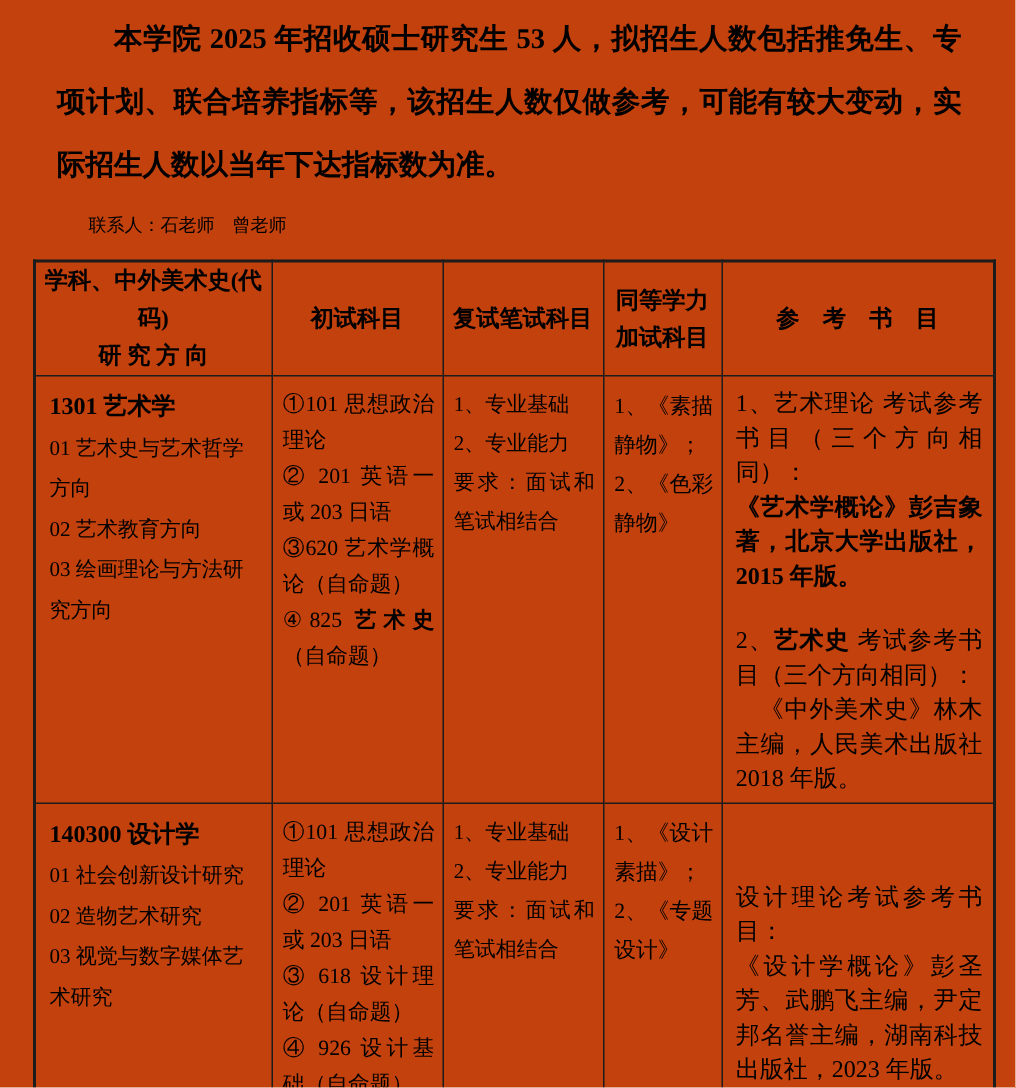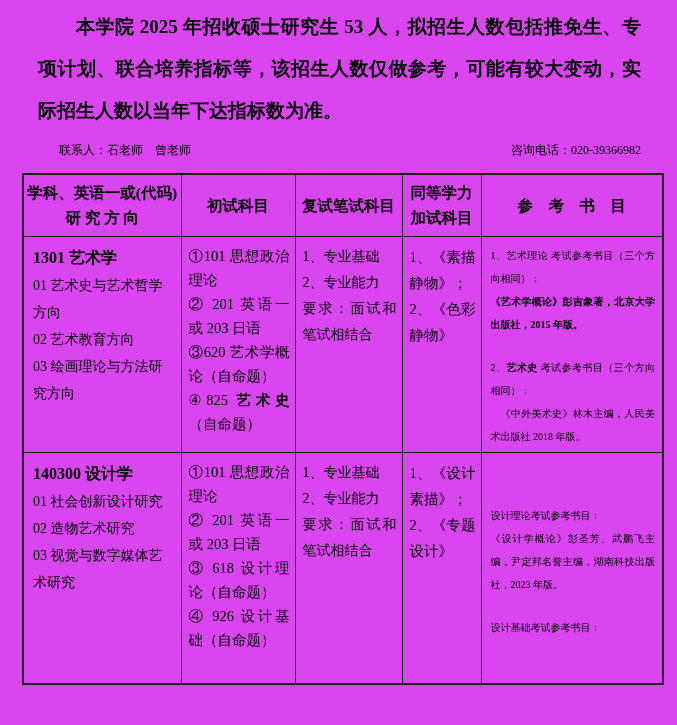--- a/index.html
+++ b/index.html
@@ -1,20 +1,20 @@
 <!DOCTYPE html>
 <html><head>
 <meta charset="utf-8">
 <style>
   html, body { margin: 0; padding: 0; background: #ffffff; }
   .page {
     position: relative;
     width: 677px;
     height: 725px;
-    background: #d946ef;
+    background: #c2410c;
     color: #000000;
     font-family: "Liberation Serif", "DejaVu Serif", serif;
     overflow: hidden;
     box-sizing: border-box;
   }
   .intro {
     margin: 6px 36px 0 38px;
     font-size: 19px;
     font-weight: 700;
     line-height: 42px;
@@ -65,51 +65,50 @@
 
   .major-cell { padding-left: 9px !important; }
   .program-code { font-size: 16px; font-weight: 700; line-height: 28px; }
   .dir { font-size: 14px; line-height: 27px; }
 
   .subj-cell .ln { font-size: 14.5px; line-height: 24px; text-align: justify; }
   .retest-cell .ln { font-size: 14px; line-height: 26px; text-align: justify; }
   .equiv-cell .ln { font-size: 14.5px; line-height: 26px; text-align: justify; }
 
   .books-cell { padding-left: 9px !important; padding-right: 7px !important; }
-  .books-cell .ln { font-size: 10px; line-height: 23px; text-align: justify; }
+  .books-cell .ln { font-size: 16px; line-height: 23px; text-align: justify; }
   .bold { font-weight: 700; }
   .gap { margin-top: 20px; }
   .top-gap { margin-top: 44px; }
   .indent1 { text-indent: 1em; }
 </style>
 </head>
 <body>
 
 <div class="page">
 
   <p class="intro">本学院 2025 年招收硕士研究生 53 人，拟招生人数包括推免生、专项计划、联合培养指标等，该招生人数仅做参考，可能有较大变动，实际招生人数以当年下达指标数为准。</p>
 
 
   <div class="contact-row">
     <span class="contact-left"><span>联系人：</span><span>石老师　曾老师</span></span>
-    <span class="contact-right"><span>咨询电话：</span><span>020-39366982</span></span>
   </div>
 
   <table class="adm">
     <colgroup>
       <col style="width:158px">
       <col style="width:114px">
       <col style="width:107px">
       <col style="width:79px">
       <col style="width:182px">
     </colgroup>
     <thead>
       <tr>
         <th>
-          <div>学科、英语一或(代码)</div>
+          <div>学科、中外美术史(代码)</div>
           <div>研 究 方 向</div>
         </th>
         <th>初试科目</th>
         <th>复试笔试科目</th>
         <th>
           <div>同等学力</div>
           <div>加试科目</div>
         </th>
         <th>参　考　书　目</th>
       </tr>

